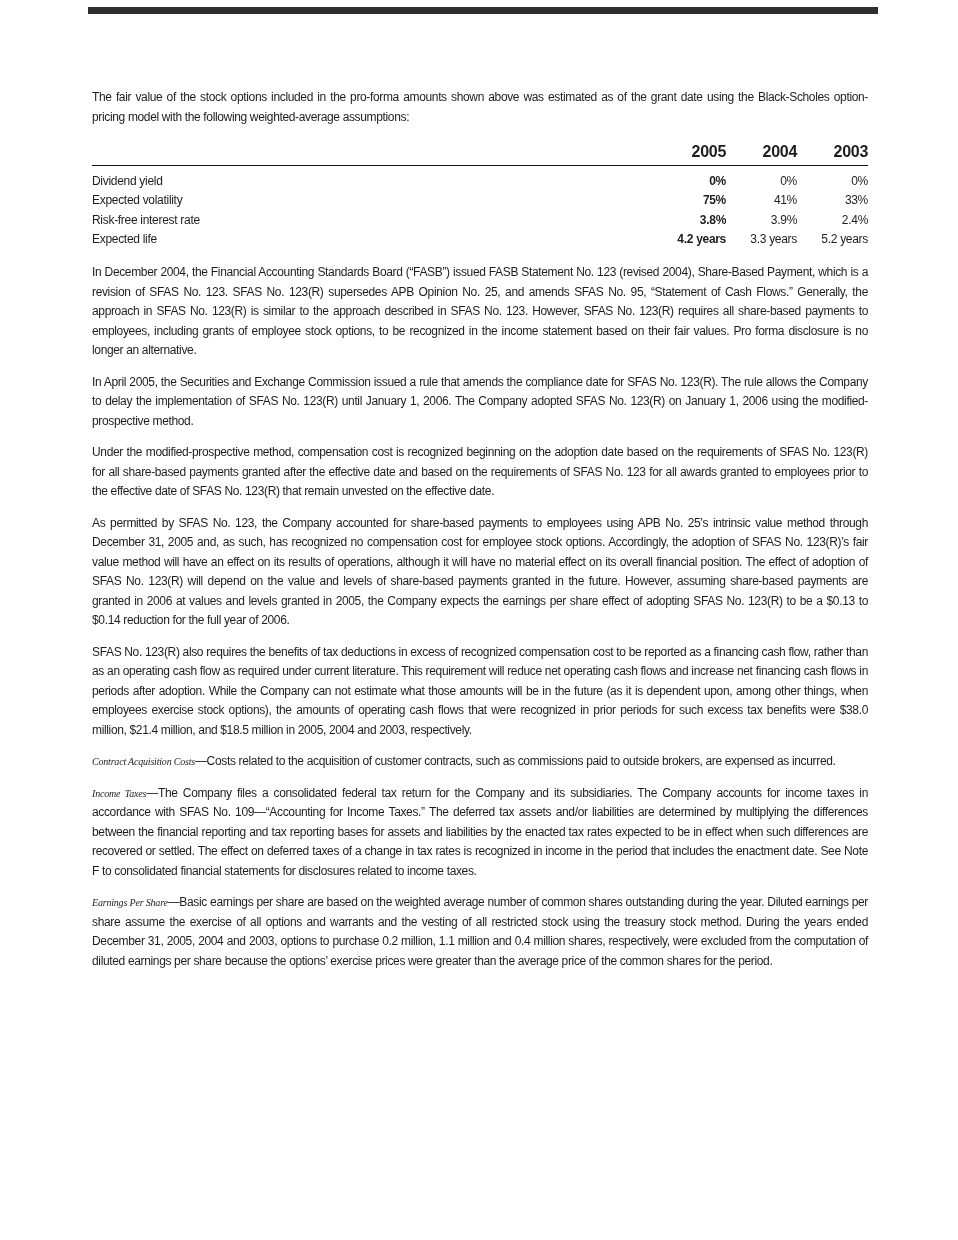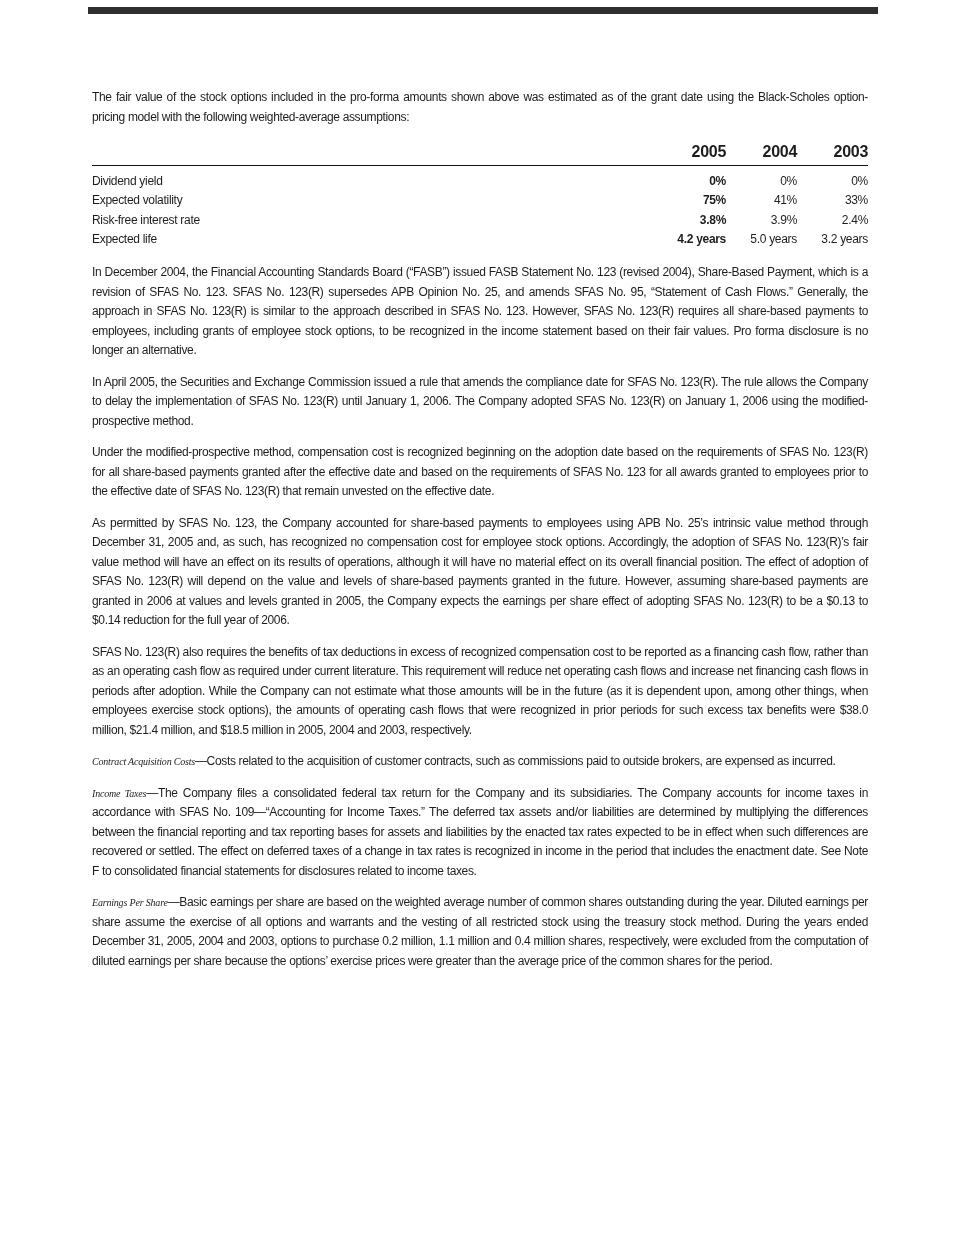--- a/index.html
+++ b/index.html
@@ -115,22 +115,22 @@
         </tr>
         <tr>
           <td class="lbl">Risk-free interest rate</td>
           <td class="num bold">3.8%</td>
           <td class="num">3.9%</td>
           <td class="num">2.4%</td>
         </tr>
         <tr>
           <td class="lbl">Expected life</td>
           <td class="num bold">4.2 years</td>
-          <td class="num">5.0 years</td>
-          <td class="num">3.2 years</td>
+          <td class="num">3.3 years</td>
+          <td class="num">5.2 years</td>
         </tr>
       </tbody>
     </table>
 
     <p class="body">In December 2004, the Financial Accounting Standards Board (“FASB”) issued FASB Statement No. 123 (revised 2004), Share-Based Payment, which is a revision of SFAS No. 123. SFAS No. 123(R) supersedes APB Opinion No. 25, and amends SFAS No. 95, “Statement of Cash Flows.” Generally, the approach in SFAS No. 123(R) is similar to the approach described in SFAS No. 123. However, SFAS No. 123(R) requires all share-based payments to employees, including grants of employee stock options, to be recognized in the income statement based on their fair values. Pro forma disclosure is no longer an alternative.</p>
     <p class="body">In April 2005, the Securities and Exchange Commission issued a rule that amends the compliance date for SFAS No. 123(R). The rule allows the Company to delay the implementation of SFAS No. 123(R) until January 1, 2006. The Company adopted SFAS No. 123(R) on January 1, 2006 using the modified-prospective method.</p>
     <p class="body">Under the modified-prospective method, compensation cost is recognized beginning on the adoption date based on the requirements of SFAS No. 123(R) for all share-based payments granted after the effective date and based on the requirements of SFAS No. 123 for all awards granted to employees prior to the effective date of SFAS No. 123(R) that remain unvested on the effective date.</p>
     <p class="body">As permitted by SFAS No. 123, the Company accounted for share-based payments to employees using APB No. 25’s intrinsic value method through December 31, 2005 and, as such, has recognized no compensation cost for employee stock options. Accordingly, the adoption of SFAS No. 123(R)’s fair value method will have an effect on its results of operations, although it will have no material effect on its overall financial position. The effect of adoption of SFAS No. 123(R) will depend on the value and levels of share-based payments granted in the future. However, assuming share-based payments are granted in 2006 at values and levels granted in 2005, the Company expects the earnings per share effect of adopting SFAS No. 123(R) to be a $0.13 to $0.14 reduction for the full year of 2006.</p>
     <p class="body">SFAS No. 123(R) also requires the benefits of tax deductions in excess of recognized compensation cost to be reported as a financing cash flow, rather than as an operating cash flow as required under current literature. This requirement will reduce net operating cash flows and increase net financing cash flows in periods after adoption. While the Company can not estimate what those amounts will be in the future (as it is dependent upon, among other things, when employees exercise stock options), the amounts of operating cash flows that were recognized in prior periods for such excess tax benefits were $38.0 million, $21.4 million, and $18.5 million in 2005, 2004 and 2003, respectively.</p>
 

